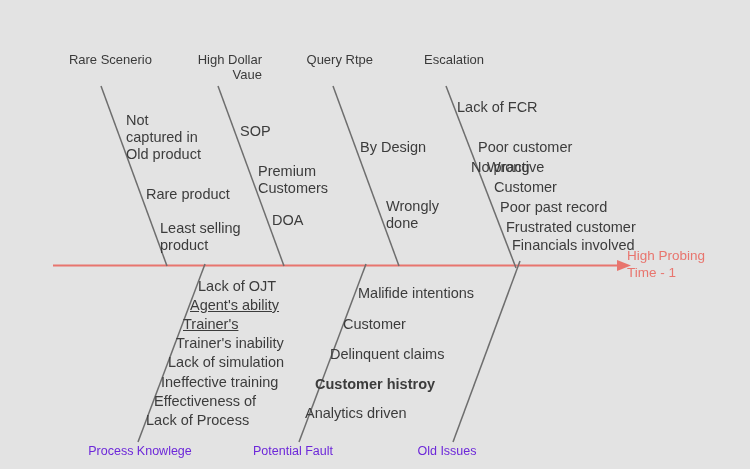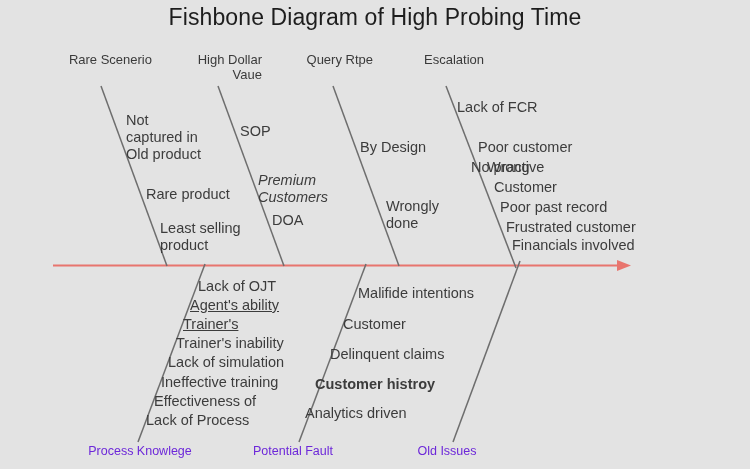--- a/index.html
+++ b/index.html
@@ -67,50 +67,51 @@
     color: #e8756e;
     line-height: 17px;
     white-space: pre-line;
   }
 </style>
 </head>
 <body>
 
 <div id="stage">
 
-  <div class="title">Fishbone Diagram of High Probing Time</div>
 
   <svg id="bones" viewBox="0 0 750 469" xmlns="http://www.w3.org/2000/svg">
 
     <line x1="53" y1="265.5" x2="621" y2="265.5" stroke="#e8756e" stroke-width="1.8"></line>
     <polygon points="617,260 631,265.5 617,271" fill="#e8756e"></polygon>
 
     <line x1="101" y1="86" x2="167" y2="266" stroke="#6e6e6e" stroke-width="1.5"></line>
     <line x1="218" y1="86" x2="284" y2="266" stroke="#6e6e6e" stroke-width="1.5"></line>
     <line x1="333" y1="86" x2="399" y2="266" stroke="#6e6e6e" stroke-width="1.5"></line>
     <line x1="446" y1="86" x2="516" y2="268" stroke="#6e6e6e" stroke-width="1.5"></line>
 
     <line x1="205" y1="264" x2="138" y2="442" stroke="#6e6e6e" stroke-width="1.5"></line>
     <line x1="366" y1="264" x2="299" y2="442" stroke="#6e6e6e" stroke-width="1.5"></line>
     <line x1="520" y1="261" x2="453" y2="442" stroke="#6e6e6e" stroke-width="1.5"></line>
   </svg>
 
+  <div class="effect-label">High Probing
+Time - 1</div>
 
   <div id="labels-layer">
       <div class="cat-top" style="left: 52px; top: 52px; width: 100px;">Rare Scenerio</div>
       <div class="cause" style="left: 126px; top: 112px;">Not
 captured in
  Old product</div>
       <div class="cause" style="left: 146px; top: 186px;">Rare product</div>
       <div class="cause" style="left: 160px; top: 220px;">Least selling
 product</div>
       <div class="cat-top" style="left: 172px; top: 52px; width: 90px;">High Dollar
 Vaue</div>
       <div class="cause" style="left: 240px; top: 123px;">SOP</div>
-      <div class="cause" style="left: 258px; top: 172px; font-style: italic;">Premium
+      <div class="cause" style="left: 258px; top: 163px;">Premium
 Customers</div>
       <div class="cause" style="left: 272px; top: 212px;">DOA</div>
       <div class="cat-top" style="left: 287px; top: 52px; width: 86px;">Query Rtpe</div>
       <div class="cause" style="left: 360px; top: 139px;">By Design</div>
       <div class="cause" style="left: 386px; top: 198px;">Wrongly
 done</div>
       <div class="cat-top" style="left: 408px; top: 52px; width: 76px;">Escalation</div>
       <div class="cause" style="left: 457px; top: 99px;">Lack of FCR</div>
       <div class="cause" style="left: 471px; top: 119px; margin-top: 40px;">No practive</div>
       <div class="cause" style="left: 478px; top: 139px;">Poor customer</div>

